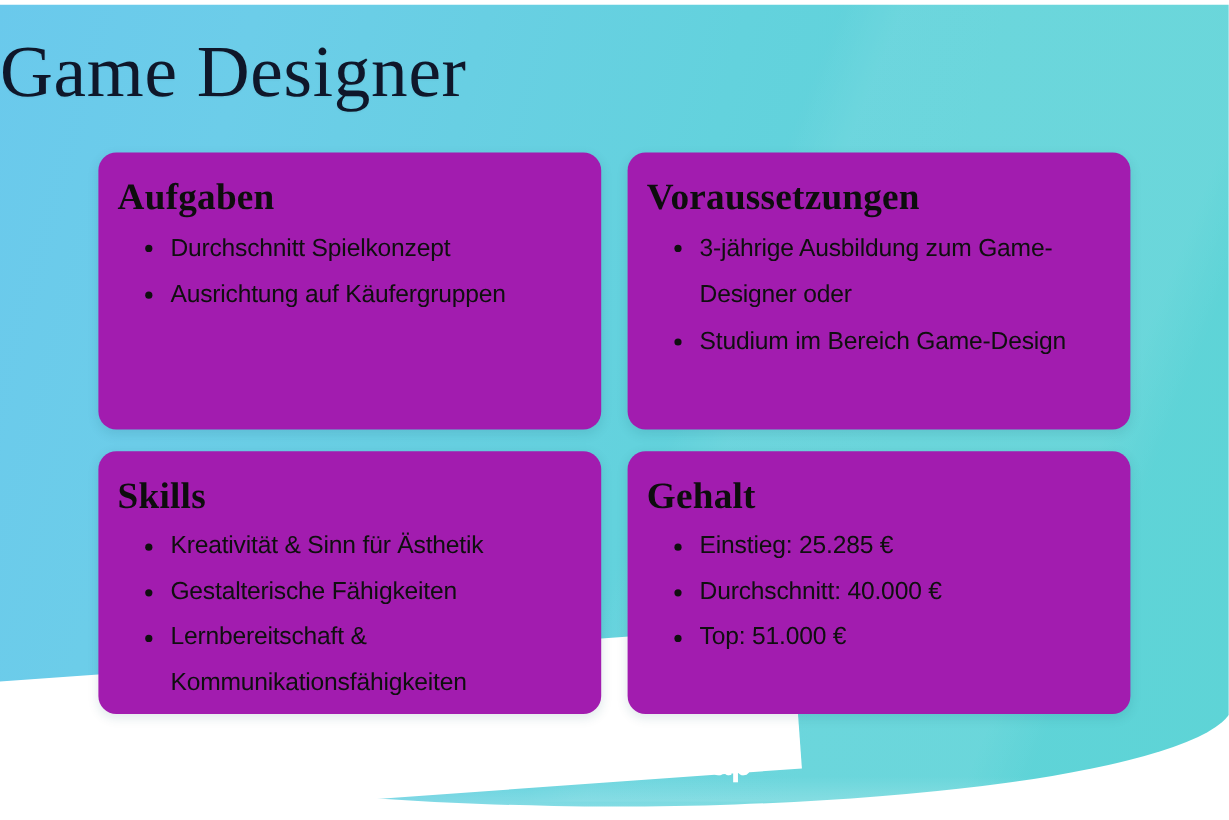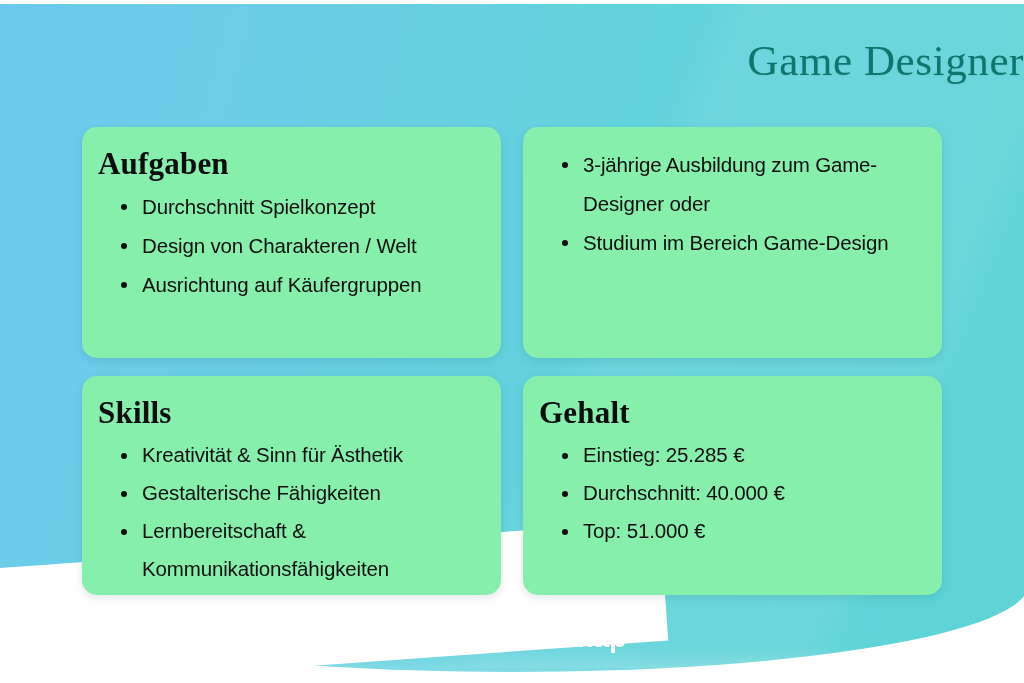--- a/index.html
+++ b/index.html
@@ -74,45 +74,45 @@
         rgba(255,255,255,0.30) 100%);
     pointer-events: none;
   }
 
   
   .title {
     position: absolute;
     left: 0;
     top: 26px;
     width: 1024px;
-    text-align: right;
+    text-align: left;
     font-family: "Liberation Serif", "DejaVu Serif", serif;
-    font-size: 43px;
+    font-size: 61px;
     line-height: 70px;
     font-weight: 400;
-    color: #0f766e;
+    color: #0f172a;
     letter-spacing: 0.6px;
     text-shadow: 0 1px 2px rgba(0,0,0,0.05);
   }
 
   
   .grid {
     position: absolute;
     left: 82px;
     top: 127px;
     width: 860px;
     height: 468px;
     display: grid;
     grid-template-columns: 419px 419px;
     grid-template-rows: 231px 219px;
     column-gap: 22px;
     row-gap: 18px;
   }
   .card {
-    background: #86efac;
+    background: #a21caf;
     border-radius: 15px;
     box-shadow: 0 3px 9px rgba(14, 80, 95, 0.13);
     padding: 18px 20px 14px 16px;
     box-sizing: border-box;
     overflow: hidden;
   }
   .card h2 {
     margin: 0 0 4px 0;
     font-family: "Liberation Serif", "DejaVu Serif", serif;
     font-size: 31px;
@@ -186,26 +186,26 @@
   <div class="bg-wedge-soft"></div>
 
   <div class="title">Game Designer</div>
 
   <div class="grid">
 
     <div class="card">
       <h2>Aufgaben</h2>
       <ul>
         <li>Durchschnitt Spielkonzept</li>
-        <li>Design von Charakteren / Welt</li>
         <li>Ausrichtung auf Käufergruppen</li>
       </ul>
     </div>
 
     <div class="card">
+      <h2>Voraussetzungen</h2>
       <ul>
         <li>3-jährige Ausbildung zum Game-Designer oder</li>
         <li>Studium im Bereich Game-Design</li>
       </ul>
     </div>
 
     <div class="card tight">
       <h2>Skills</h2>
       <ul>
         <li>Kreativität &amp; Sinn für Ästhetik</li>

